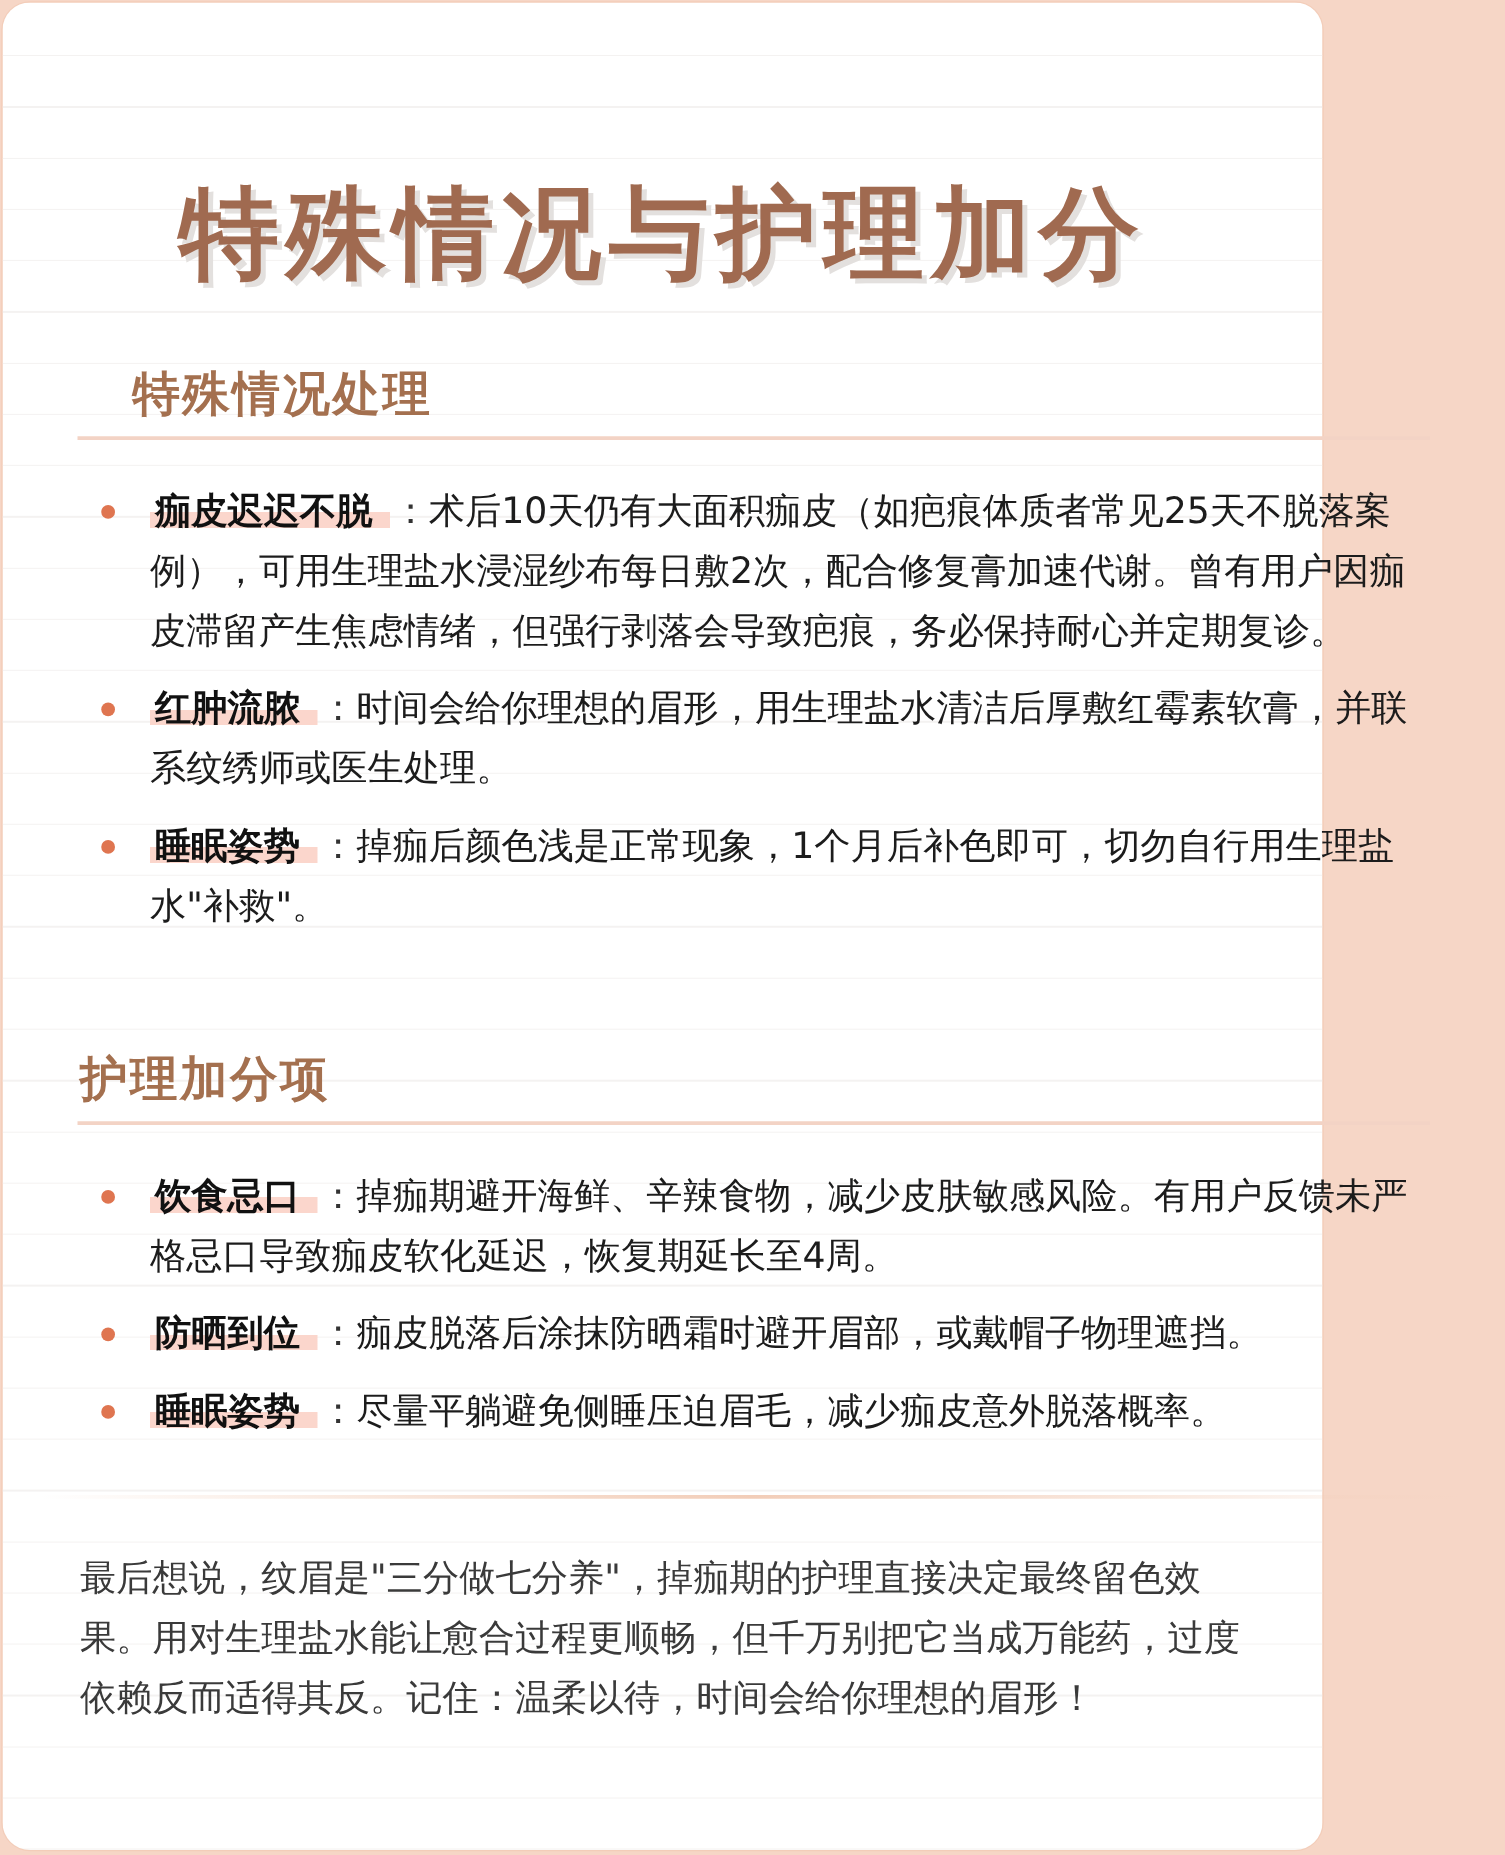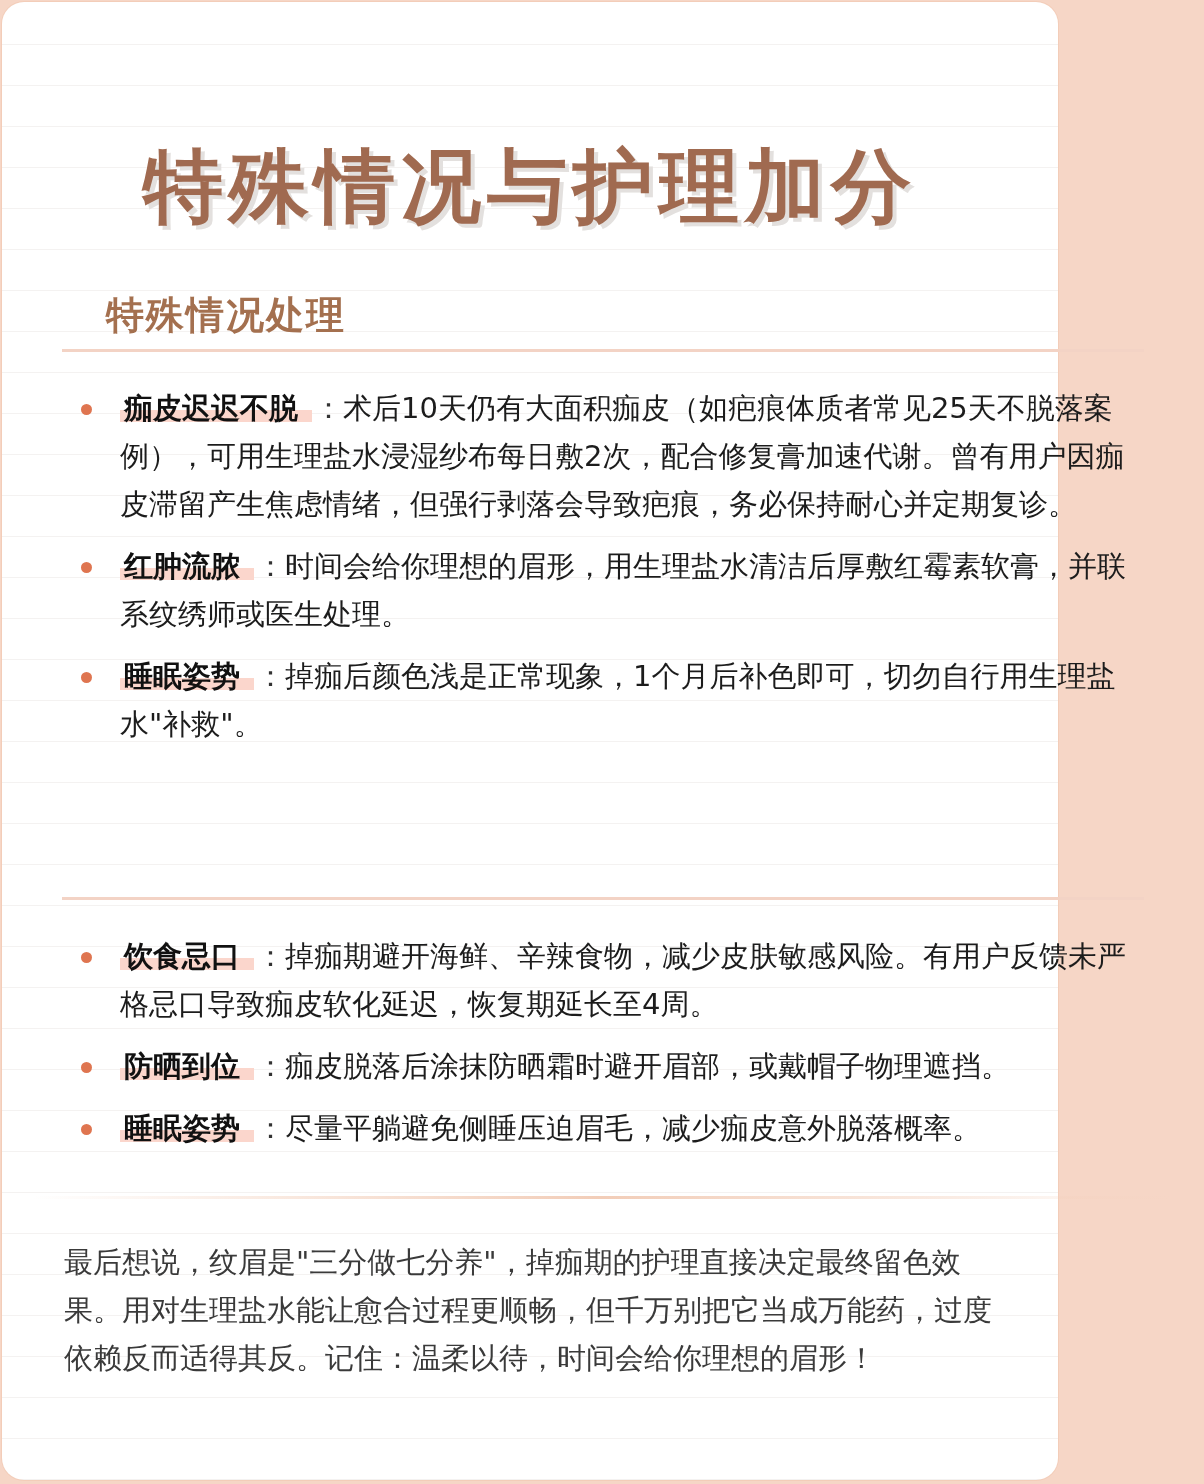--- a/index.html
+++ b/index.html
@@ -61,20 +61,21 @@
     <li class="item">
       <span class="bullet"></span>
       <span class="label">红肿流脓</span><span class="colon">：</span><span>时间会给你理想的眉形，用生理盐水清洁后厚敷红霉素软膏，并联系纹绣师或医生处理。</span>
     </li>
     <li class="item">
       <span class="bullet"></span>
       <span class="label">睡眠姿势</span><span class="colon">：</span><span>掉痂后颜色浅是正常现象，1个月后补色即可，切勿自行用生理盐水"补救"。</span>
     </li>
   </ul>
 
+  <div class="section-heading" style="top:836px;">护理加分项</div>
   <div class="section-rule" style="top:895px;"></div>
 
   <ul class="list" style="top:930px;">
     <li class="item">
       <span class="bullet"></span>
       <span class="label">饮食忌口</span><span class="colon">：</span><span>掉痂期避开海鲜、辛辣食物，减少皮肤敏感风险。有用户反馈未严格忌口导致痂皮软化延迟，恢复期延长至4周。</span>
     </li>
     <li class="item">
       <span class="bullet"></span>
       <span class="label">防晒到位</span><span class="colon">：</span><span>痂皮脱落后涂抹防晒霜时避开眉部，或戴帽子物理遮挡。</span>

